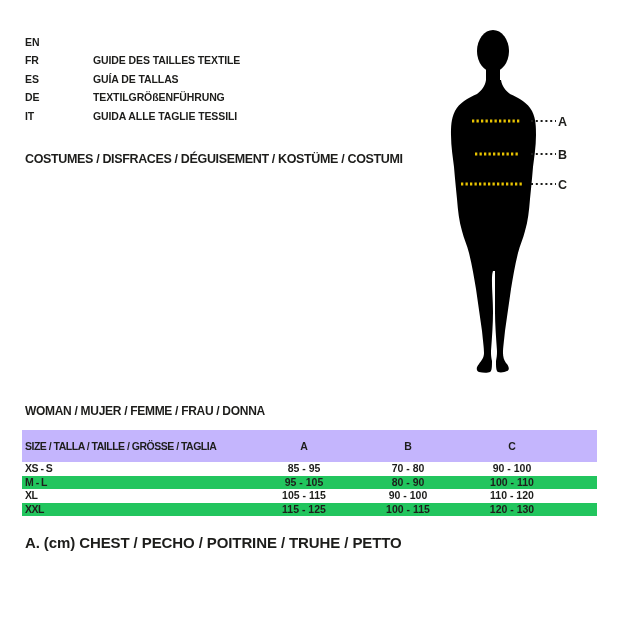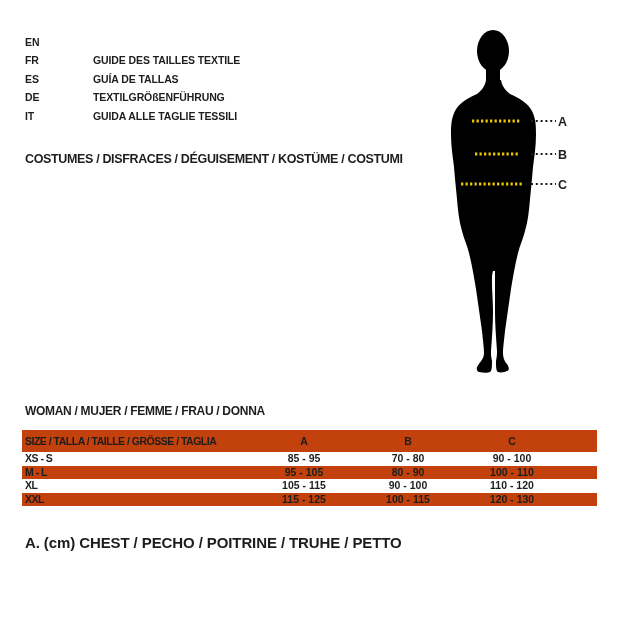--- a/index.html
+++ b/index.html
@@ -38,23 +38,23 @@
   }
   table.size-table col.c-label{width:230px;}
   table.size-table col.c-a,
   table.size-table col.c-b,
   table.size-table col.c-c{width:104px;}
   table.size-table col.c-fill{width:33px;}
   table.size-table th,table.size-table td{
     padding:0;font-weight:bold;text-align:center;line-height:13.6px;height:13.6px;
     overflow:hidden;white-space:nowrap;
   }
-  table.size-table thead th{background:#c2410c;height:22px;line-height:14.5px;}
+  table.size-table thead th{background:#c4b5fd;height:32px;line-height:14.5px;}
   table.size-table .left{text-align:left;padding-left:3px;letter-spacing:-0.5px;}
-  table.size-table tbody tr.alt{background:#c2410c;}
+  table.size-table tbody tr.alt{background:#22c55e;}
   
   .notes{position:absolute;left:25px;top:534px;}
   .note-line{font-size:15px;font-weight:bold;letter-spacing:-0.1px;line-height:18.2px;white-space:nowrap;}
 </style>
 </head>
 <body>
 
 <div class="canvas">
 
   <section class="lang-list">

